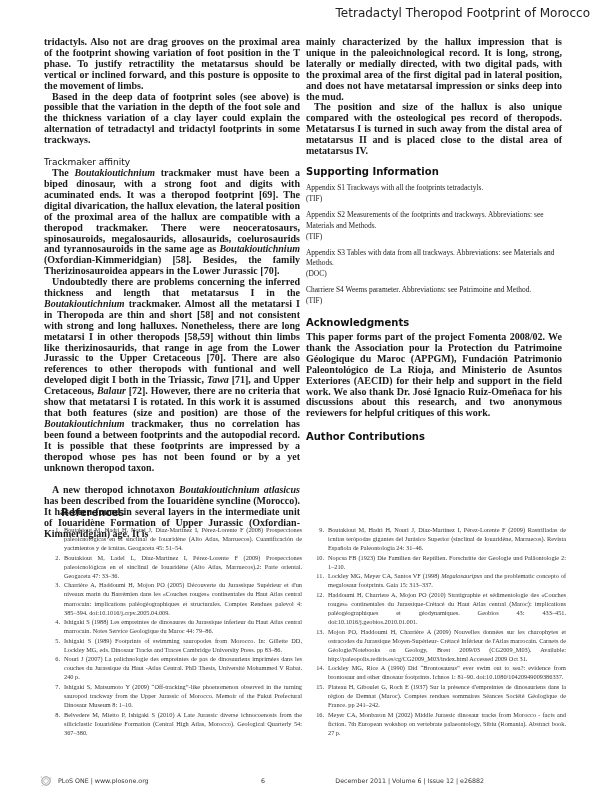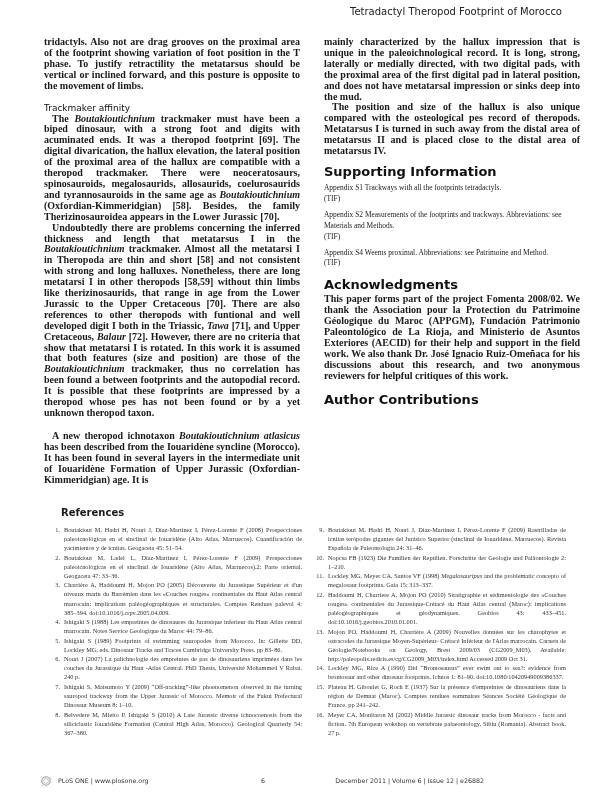--- a/index.html
+++ b/index.html
@@ -1,26 +1,26 @@
 <!DOCTYPE html>
 <html><head>
 <meta charset="utf-8">
 <style>
   html, body { margin: 0; padding: 0; background: #ffffff; }
   body { width: 600px; height: 801px; position: relative; overflow: hidden;
          font-family: "Liberation Serif", serif; color: #1a1a1a; }
-  .running-head { position: absolute; top: 6px; right: 38px; font-family: "DejaVu Sans", sans-serif;
-         font-size: 10px; color: #222; }
+  .running-head { position: absolute; top: 6px; right: 10px; font-family: "DejaVu Sans", sans-serif;
+         font-size: 12px; color: #222; }
   .col { position: absolute; width: 256px; }
   .col-left { left: 44px; top: 37px; }
-  .col-right { left: 324px; top: 37px; }
+  .col-right { left: 306px; top: 37px; }
   p { margin: 0; font-size: 10px; line-height: 10.9px; text-align: justify; font-weight: bold; }
   p.indent { text-indent: 8px; }
   h2 { margin: 0; font-family: "DejaVu Sans", sans-serif; font-weight: normal; font-size: 9px; line-height: 12px; color: #111; }
-  h2.bold { font-weight: bold; font-size: 13px; }
+  h2.bold { font-weight: bold; font-size: 10px; }
   .sec { margin-top: 7px; }
   .appx { margin-top: 5px; font-size: 7.45px; line-height: 10.9px; }
   .appx b { font-weight: normal; }
   .refs-heading { position: absolute; left: 61px; top: 507px; font-family: "DejaVu Sans", sans-serif; font-weight: bold; font-size: 10px; }
   .refs { position: absolute; top: 525px; width: 254px; }
   .refs-left { left: 48px; }
   .refs-right { left: 312px; }
   .ref { display: flex; font-size: 6.3px; line-height: 9.1px; margin-bottom: 0.4px; text-align: justify; color: #333; }
   .ref .num { width: 12px; flex: none; text-align: right; padding-right: 4px; }
   .ref .txt { flex: 1; }
@@ -32,20 +32,21 @@
   .footer .pg { position: absolute; left: 261px; top: 2px; }
   .footer .right { position: absolute; right: 116px; top: 2px; }
 </style>
 </head>
 <body>
 
 <div class="running-head">Tetradactyl Theropod Footprint of Morocco</div>
 
 <div class="col col-left">
   <p>tridactyls. Also not are drag grooves on the proximal area of the footprint showing variation of foot position in the T phase. To justify retractility the metatarsus should be vertical or inclined forward, and this posture is opposite to the movement of limbs.</p>
+  <p class="indent">Based in the deep data of footprint soles (see above) is possible that the variation in the depth of the foot sole and the thickness variation of a clay layer could explain the alternation of tetradactyl and tridactyl footprints in some trackways.</p>
 
   <div class="sec" style="margin-top:10px">
     <h2>Trackmaker affinity</h2>
     <p class="indent"><span>The </span><i>Boutakioutichnium</i><span> trackmaker must have been a biped dinosaur, with a strong foot and digits with acuminated ends. It was a theropod footprint [69]. The digital divarication, the hallux elevation, the lateral position of the proximal area of the hallux are compatible with a theropod trackmaker. There were neoceratosaurs, spinosauroids, megalosaurids, allosaurids, coelurosaurids and tyrannosauroids in the same age as </span><i>Boutakioutichnium</i><span> (Oxfordian-Kimmeridgian) [58]. Besides, the family Therizinosauroidea appears in the Lower Jurassic [70].</span></p>
     <p class="indent"><span>Undoubtedly there are problems concerning the inferred thickness and length that metatarsus I in the </span><i>Boutakioutichnium</i><span> trackmaker. Almost all the metatarsi I in Theropoda are thin and short [58] and not consistent with strong and long halluxes. Nonetheless, there are long metatarsi I in other theropods [58,59] without thin limbs like therizinosaurids, that range in age from the Lower Jurassic to the Upper Cretaceous [70]. There are also references to other theropods with funtional and well developed digit I both in the Triassic, </span><i>Tawa</i><span> [71], and Upper Cretaceous, </span><i>Balaur</i><span> [72]. However, there are no criteria that show that metatarsi I is rotated. In this work it is assumed that both features (size and position) are those of the </span><i>Boutakioutichnium</i><span> trackmaker, thus no correlation has been found a between footprints and the autopodial record. It is possible that these footprints are impressed by a theropod whose pes has not been found or by a yet unknown theropod taxon.</span></p>
   </div>
 
   <div class="sec" style="margin-top:12px">
     <p class="indent"><span>A new theropod ichnotaxon </span><i>Boutakioutichnium atlasicus</i><span> has been described from the Iouaridène syncline (Morocco). It has been found in several layers in the intermediate unit of Iouaridène Formation of Upper Jurassic (Oxfordian-Kimmeridgian) age. It is</span></p>
   </div>
@@ -59,21 +60,25 @@
     <h2 class="bold">Supporting Information</h2>
     <div class="appx">
       <b>Appendix S1  Trackways with all the footprints tetradactyls.</b><span></span><br>
       <span>(TIF)</span>
     </div>
     <div class="appx">
       <b>Appendix S2  Measurements of the footprints and trackways.</b><span> Abbreviations: see Materials and Methods.</span><br>
       <span>(TIF)</span>
     </div>
     <div class="appx">
-      <b>Appendix S4  Weems proximal.</b><span> Abbreviations: see Patrimoine and Method.</span><br>
+      <b>Appendix S3  Tables with data from all trackways.</b><span> Abbreviations: see Materials and Methods.</span><br>
+      <span>(DOC)</span>
+    </div>
+    <div class="appx">
+      <b>Charriere S4  Weems parameter.</b><span> Abbreviations: see Patrimoine and Method.</span><br>
       <span>(TIF)</span>
     </div>
   </div>
 
   <div class="sec" style="margin-top:10px">
     <h2 class="bold">Acknowledgments</h2>
     <p style="margin-top:3px">This paper forms part of the project Fomenta 2008/02. We thank the Association pour la Protection du Patrimoine Géologique du Maroc (APPGM), Fundación Patrimonio Paleontológico de La Rioja, and Ministerio de Asuntos Exteriores (AECID) for their help and support in the field work. We also thank Dr. José Ignacio Ruiz-Omeñaca for his discussions about this research, and two anonymous reviewers for helpful critiques of this work.</p>
   </div>
 
   <div class="sec" style="margin-top:12px">

